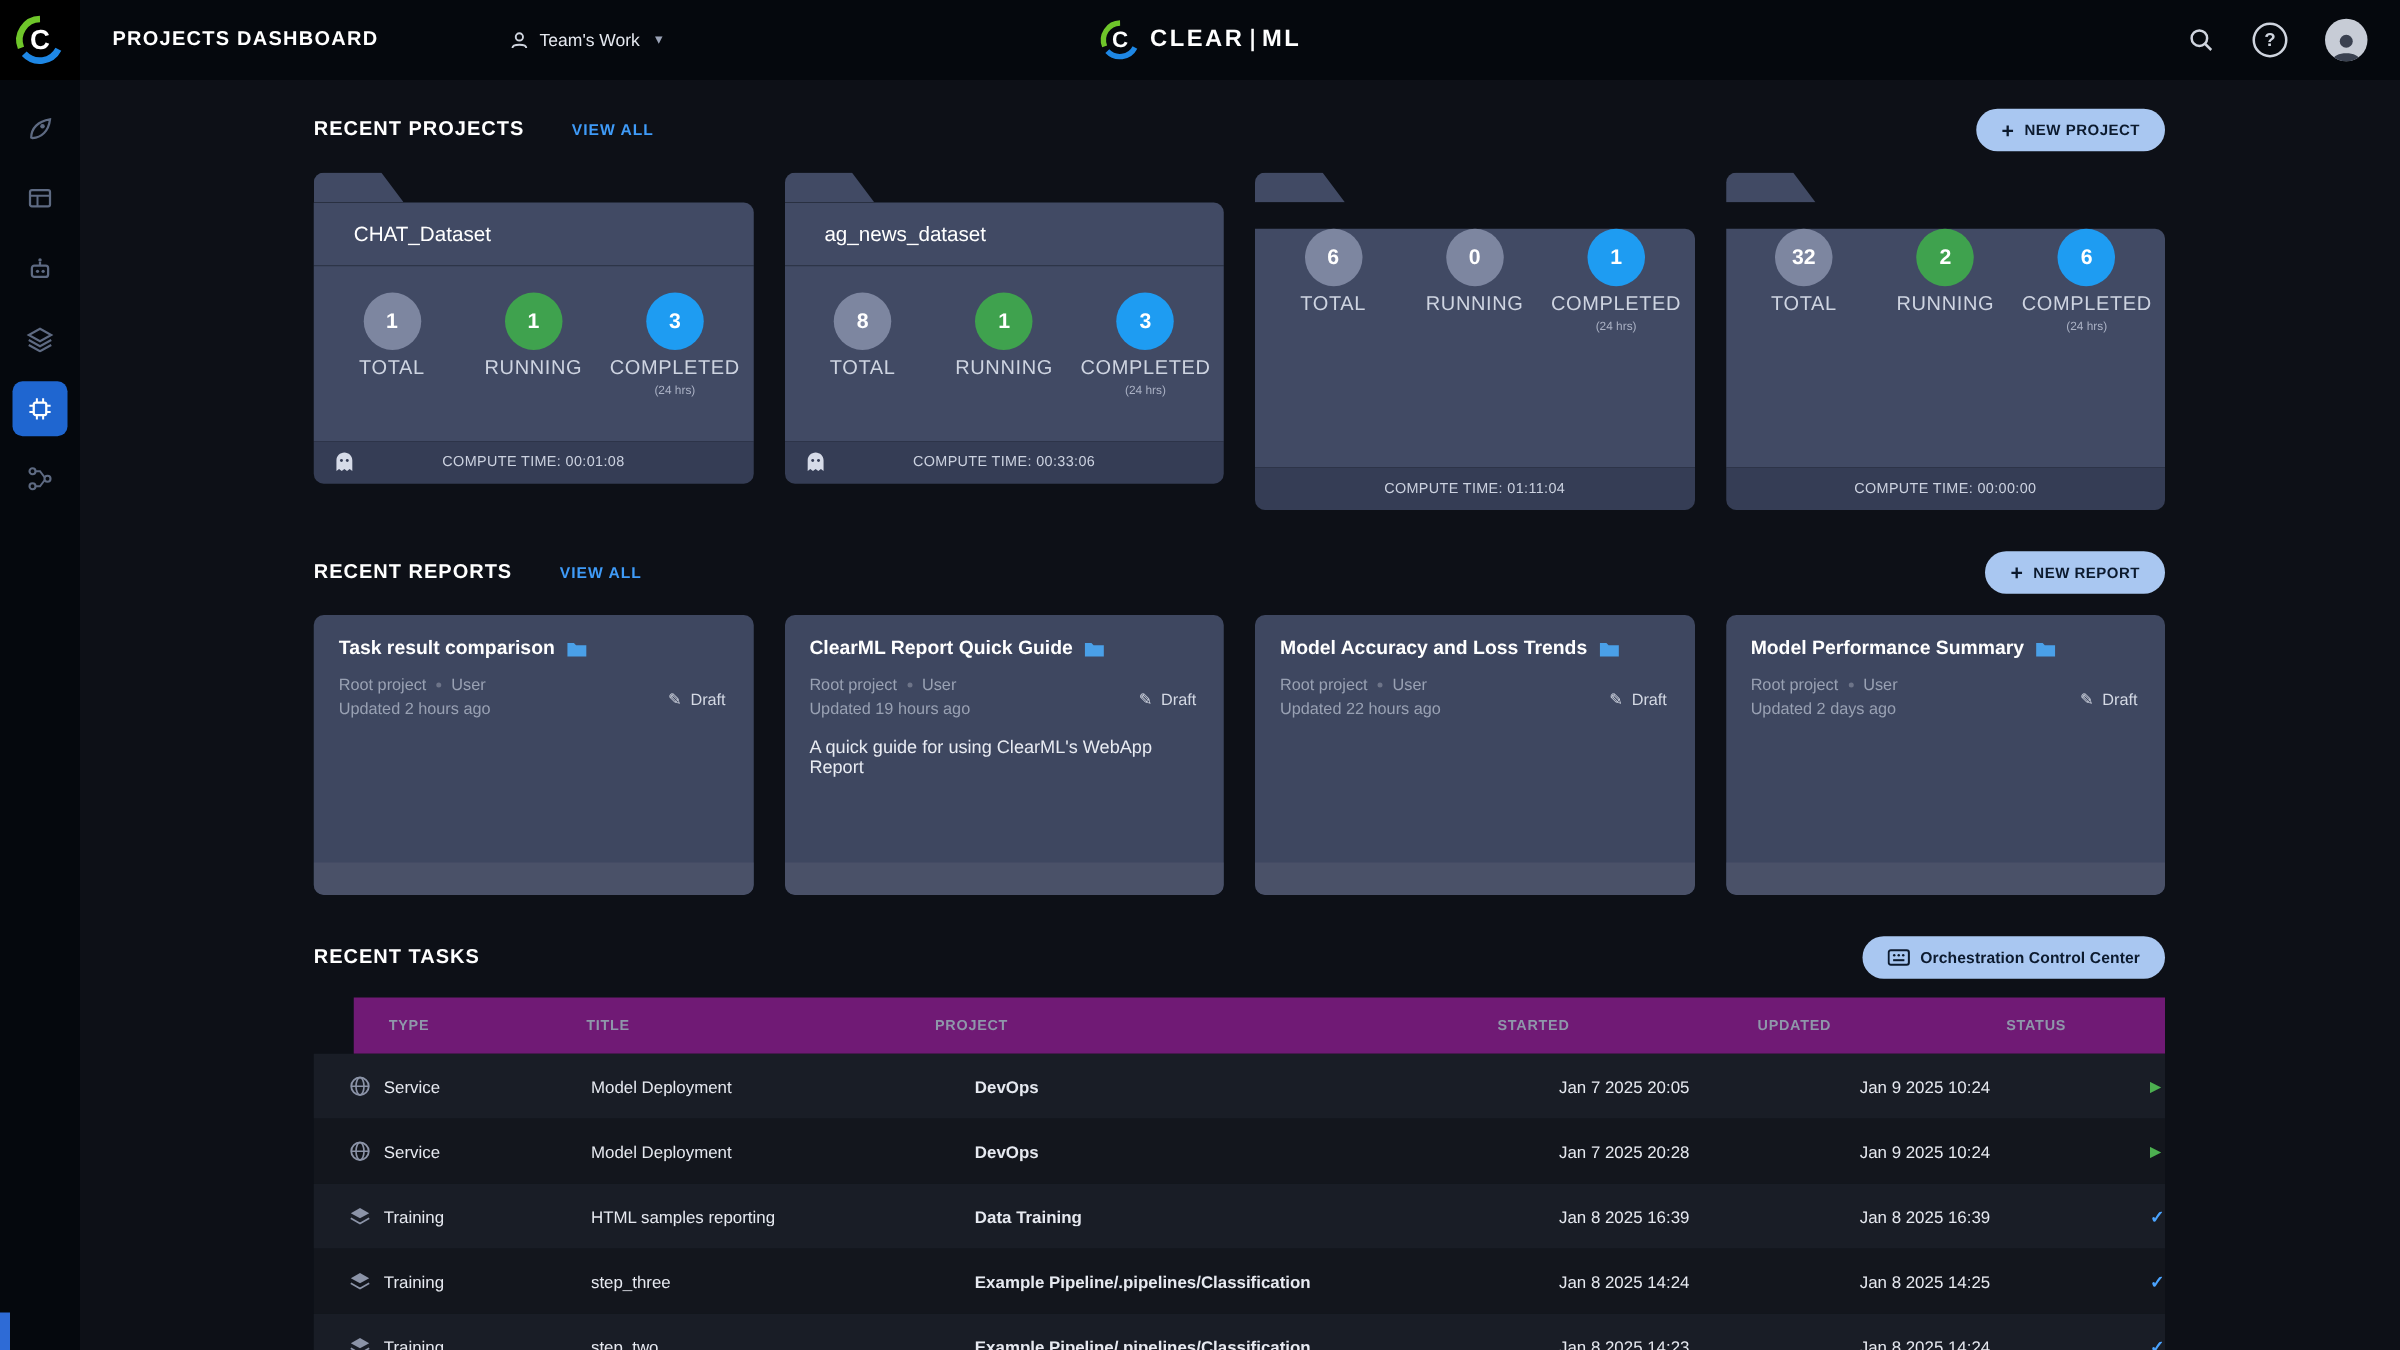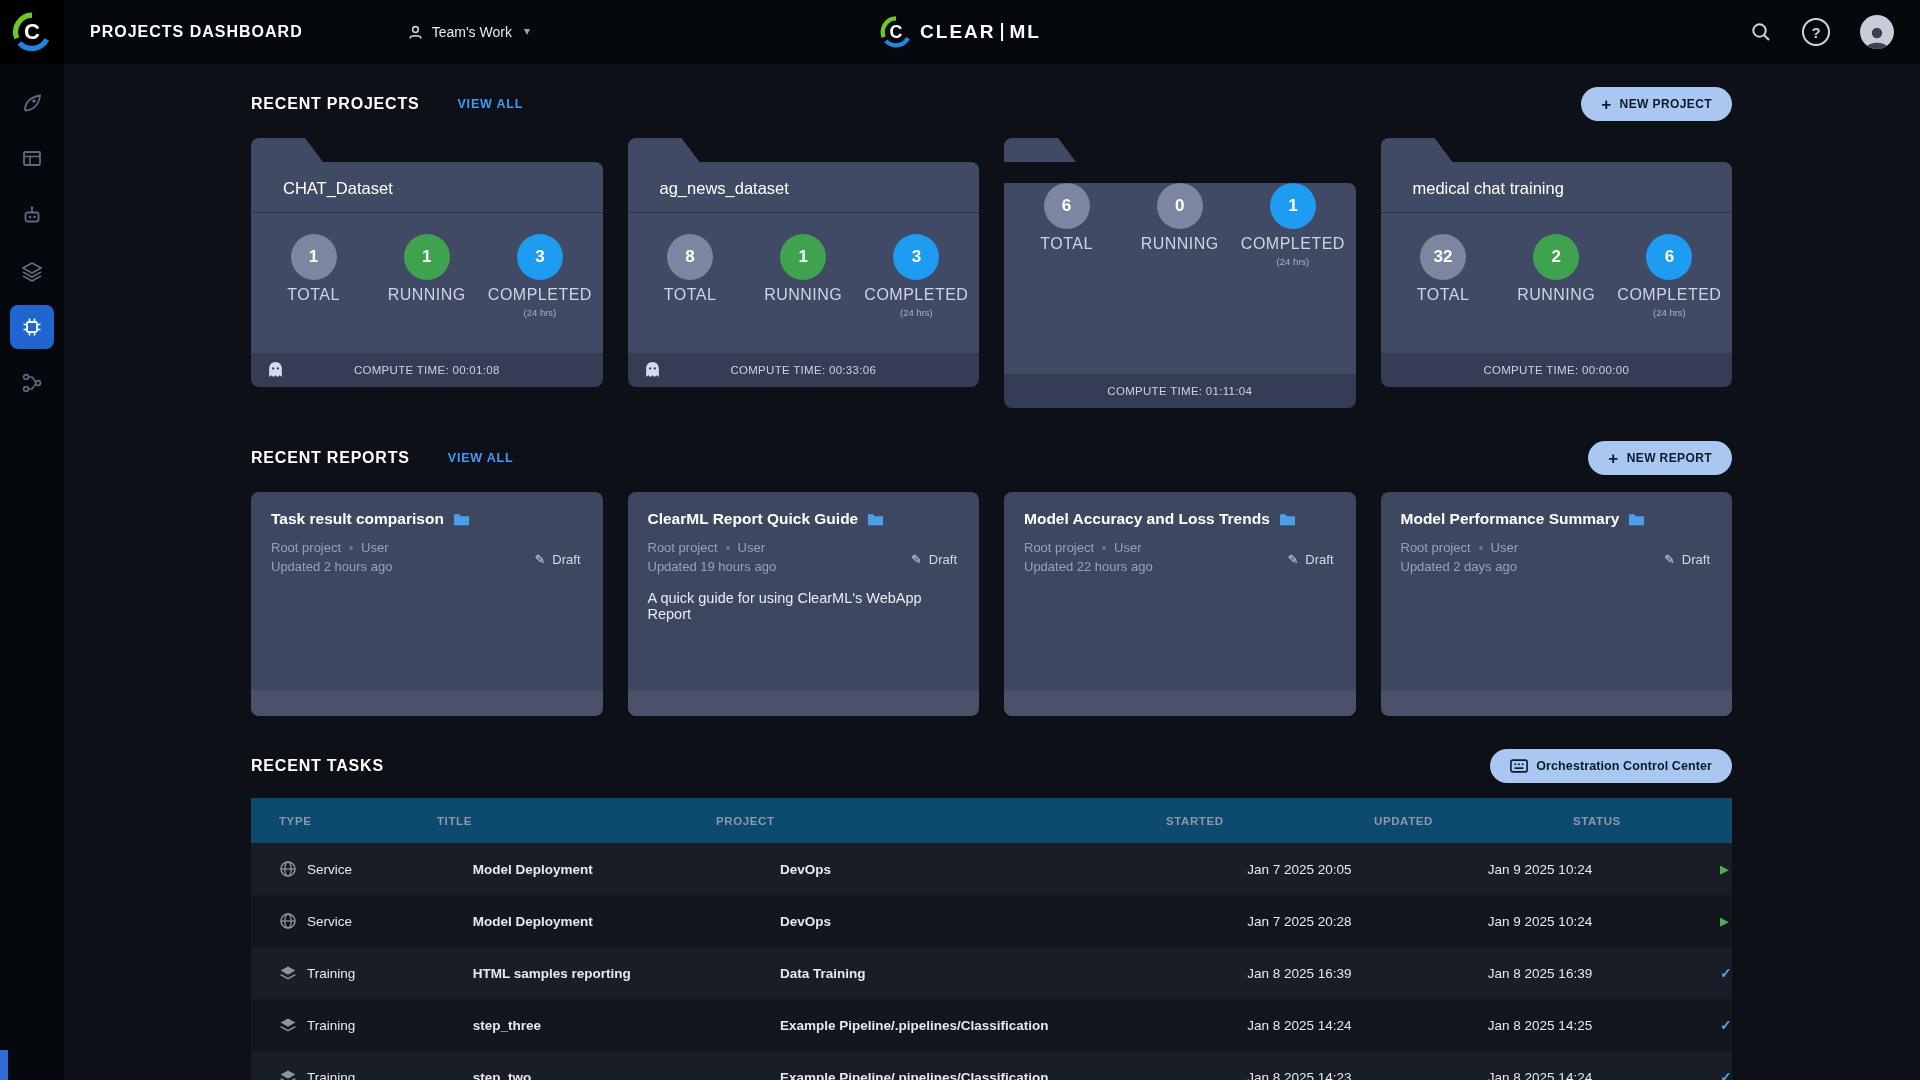--- a/index.html
+++ b/index.html
@@ -80,28 +80,28 @@
   .report-updated { margin-top:4px; font-size:13px; color:#99a1b3; }
   .report-draft { position:absolute; right:22px; top:60px; display:flex; align-items:center; gap:7px;
                   font-size:13px; color:#d4d9e4; }
   .report-desc { margin-top:16px; font-size:14.5px; color:#e8ebf2; }
   .report-footer { position:absolute; left:0; right:0; bottom:0; height:26px; background:#4a5168;
                    border-radius:0 0 8px 8px; }
 
   
   .table { margin-top:12px; width:100%; }
   .trow, .thead { display:flex; align-items:center; padding-left:28px; }
-  .thead { height:45px; background:#0c4a6e; font-size:11.5px; font-weight:bold;
-           letter-spacing:.6px; color:#8f97aa; }
+  .thead { height:45px; background:#701a75; font-size:11.5px; font-weight:bold;
+           letter-spacing:.6px; color:#8f97aa;margin-left:32px; }
   .trow { height:52px; font-size:13.5px; color:#e6e9f0; cursor:pointer;gap:45px; }
   .trow:nth-child(odd) { background:#13161d; }
   .trow:nth-child(even) { background:#191d26; }
   .cell { white-space:nowrap; overflow:hidden; text-overflow:ellipsis; padding-right:12px; }
   .c-type { width:158px; display:flex; align-items:center; gap:10px; }
-  .c-title { width:279px; font-weight:bold; }
+  .c-title { width:279px; font-weight:normal; }
   .c-project { width:450px; font-weight:bold; }
   .c-started { width:208px; }
   .c-updated { width:199px; }
   .c-status { flex:1; display:flex; align-items:center; gap:8px; font-weight:bold; }
   .c-status.running { color:#4caf50; }
   .c-status.completed { color:#4ba4ff; }
   .st-glyph { font-size:11px; }
   .c-status.completed .st-glyph { font-size:14px; }
 
   svg { display:block; }
@@ -306,21 +306,20 @@
         </div>
       </div>
       <div class="pc-footer">
         <span>COMPUTE TIME: 01:11:04</span>
       </div>
     </div>
 
     <div class="project-card">
       <div class="folder-tab"></div>
       <div class="pc-body">
-        <div class="pc-title">medical chat training</div>
         <div class="stats">
           <div class="stat">
               <div class="circle total">32</div>
               <div class="stat-label">TOTAL</div>
             </div>
           <div class="stat">
               <div class="circle running">2</div>
               <div class="stat-label">RUNNING</div>
             </div>
           <div class="stat">

